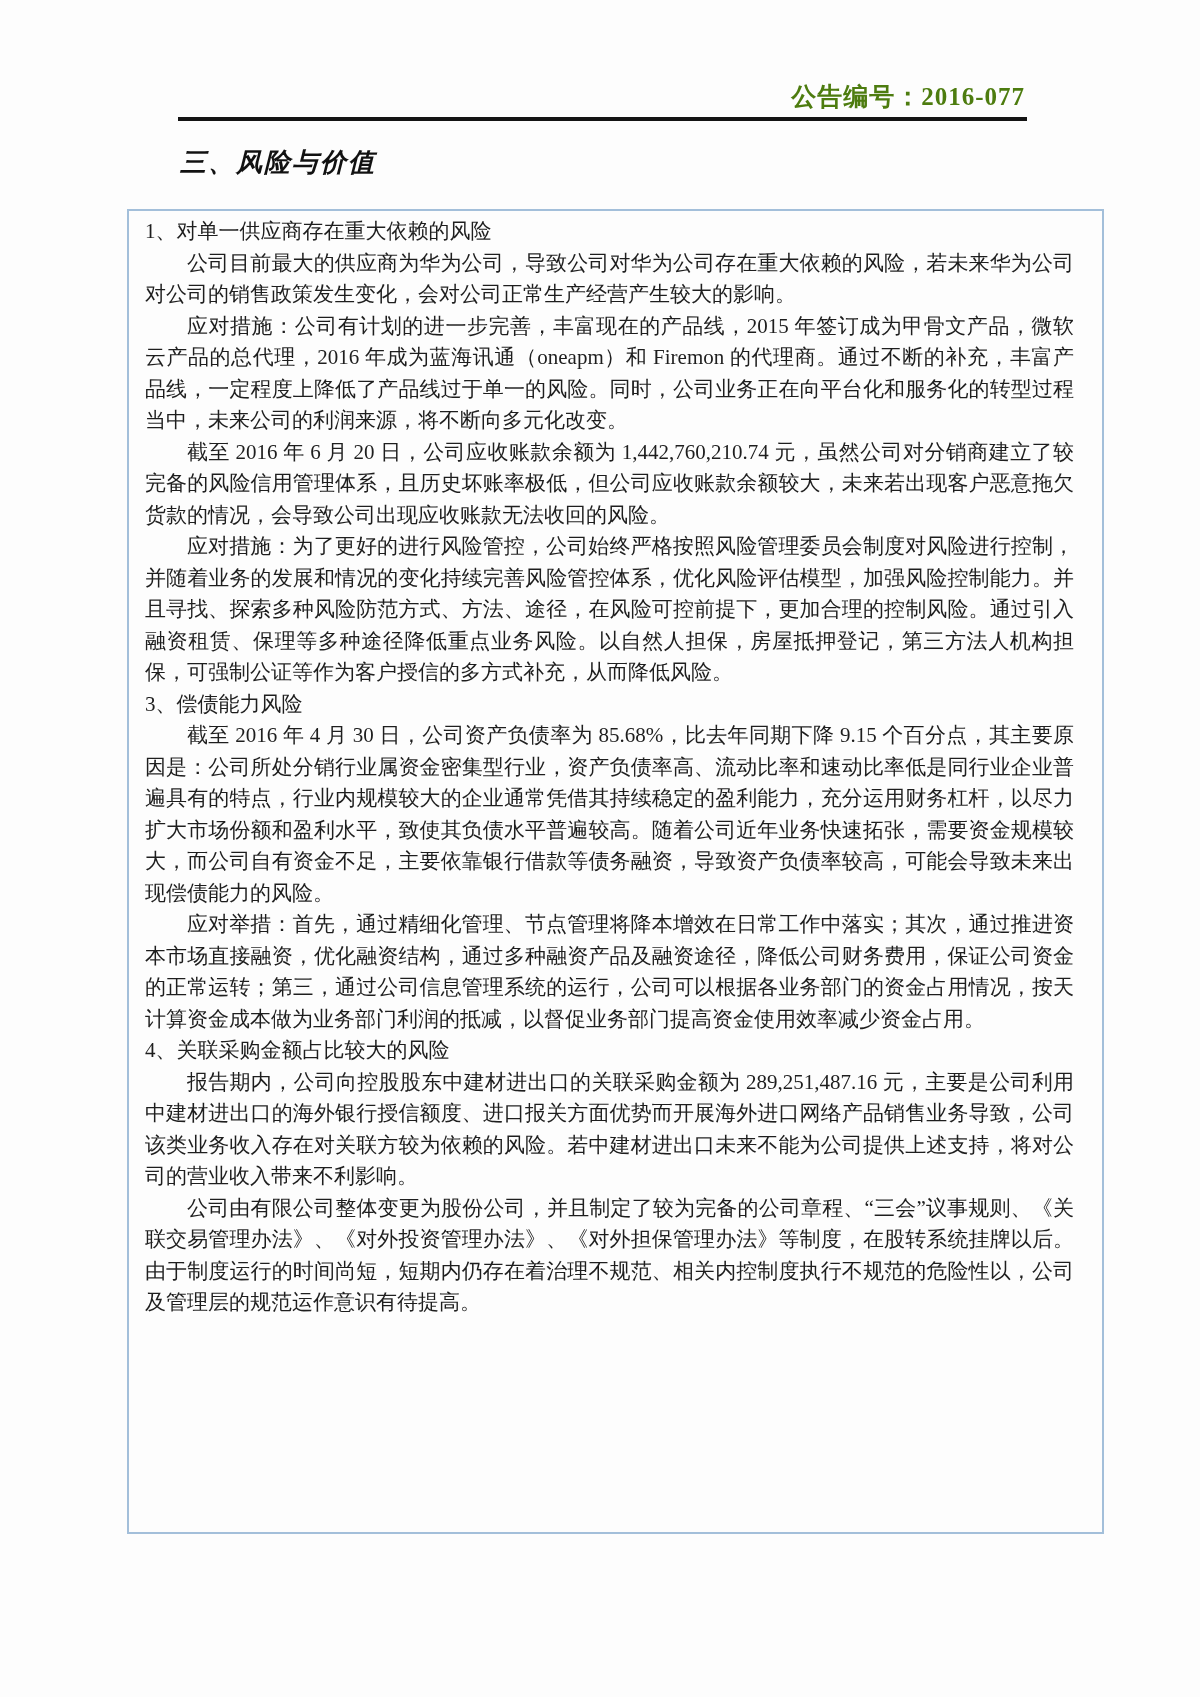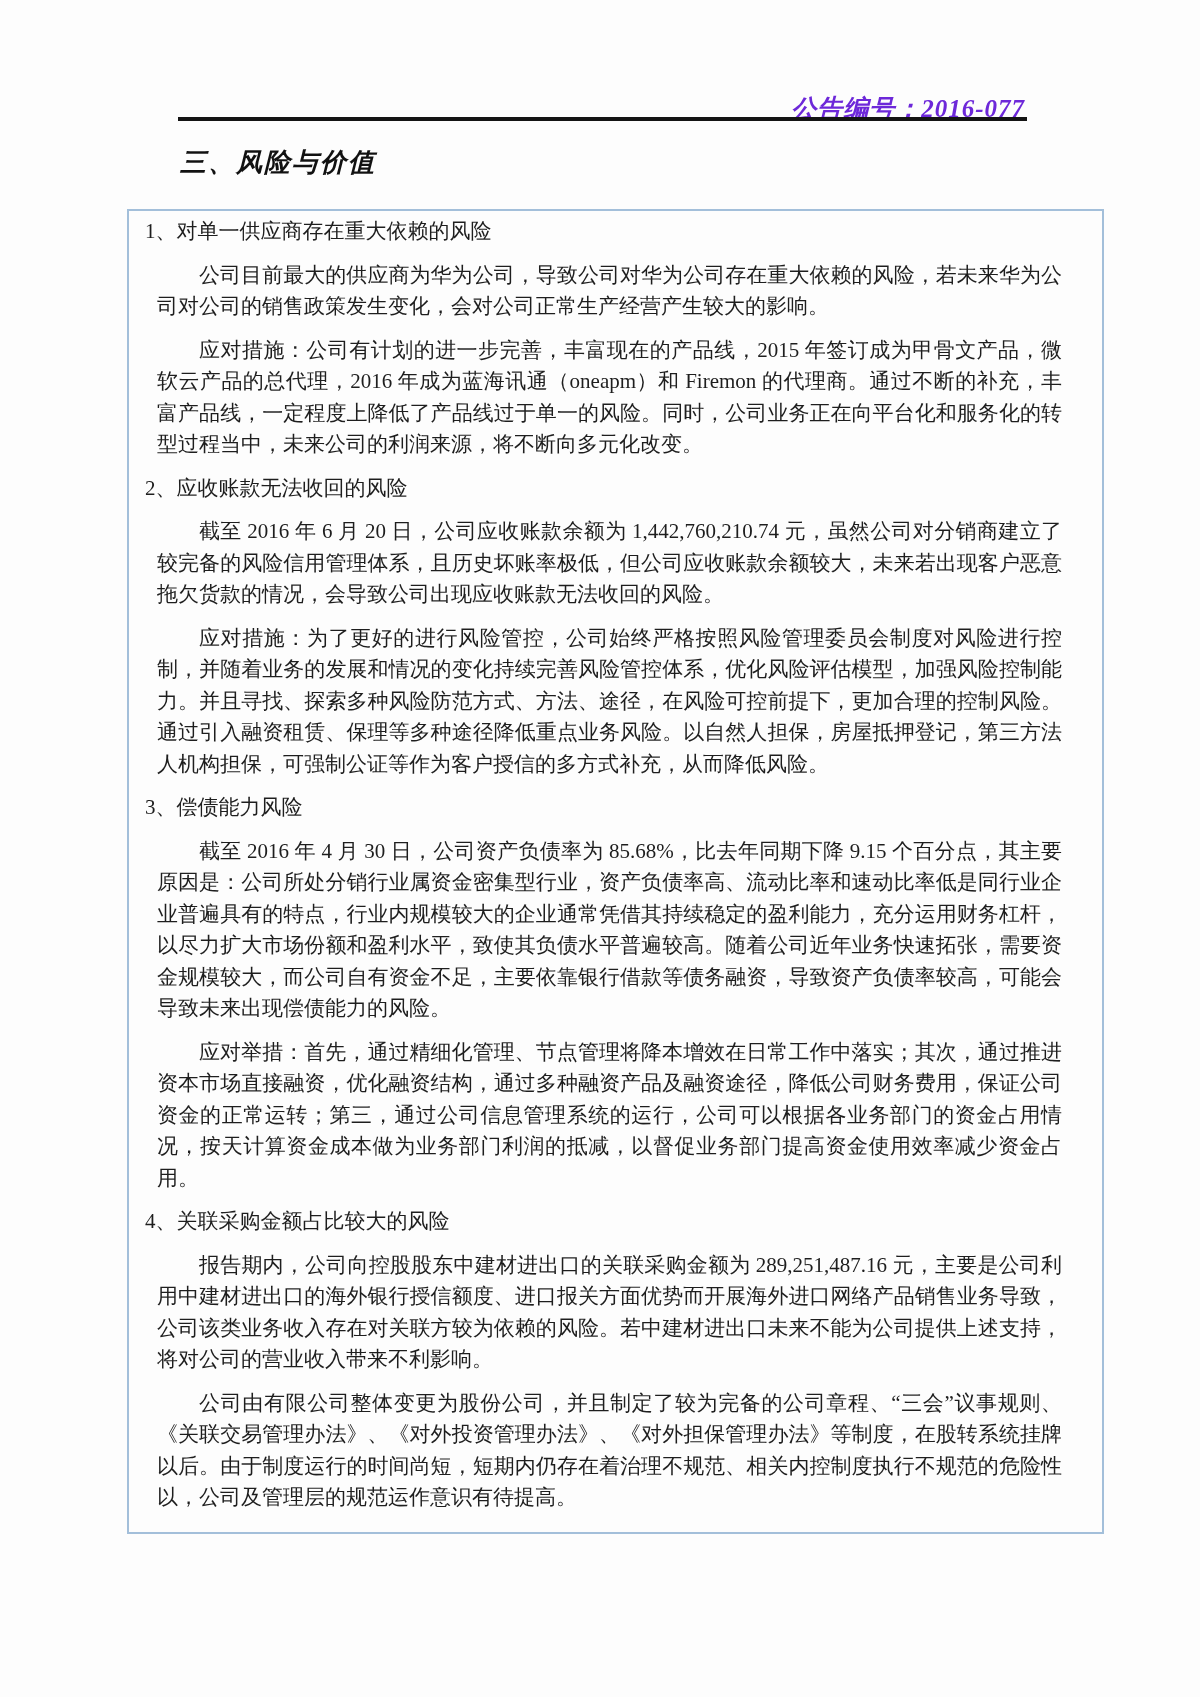--- a/index.html
+++ b/index.html
@@ -11,29 +11,28 @@
     position: relative;
     width: 1200px;
     height: 1697px;
     background: #fdfdfd;
     overflow: hidden;
     font-family: "Liberation Serif", "DejaVu Serif", serif;
     color: #222222;
   }
   .announce-no {
     position: absolute;
-    top: 92px;
+    top: 80px;
     left: 0;
     width: 1025px;
     text-align: right;
     font-size: 25px;
     font-weight: bold;
     letter-spacing: 1px;
-    color: #6d28d9;
-    font-style: italic;
+    color: #4d7c0f;
   }
   .header-rule {
     position: absolute;
     top: 117px;
     left: 178px;
     width: 849px;
     height: 4px;
     background: #141414;
   }
   .section-title {
@@ -62,21 +61,21 @@
     font-size: 21px;
     line-height: 31.5px;
   }
   .risk-heading {
     margin: 0;
     font-weight: normal;
     text-align: left;
     color: #1e1e1e;
   }
   .risk-para {
-    margin: 12px;
+    margin: 0;
     text-indent: 2em;
     text-align: justify;
     color: #1e1e1e;
   }
 </style>
 </head>
 <body>
 
 <div class="page">
 
@@ -88,21 +87,20 @@
 
   <div class="risk-box">
 
     <div>
       <p class="risk-heading">1、对单一供应商存在重大依赖的风险</p>
       <p class="risk-para">公司目前最大的供应商为华为公司，导致公司对华为公司存在重大依赖的风险，若未来华为公司对公司的销售政策发生变化，会对公司正常生产经营产生较大的影响。</p>
       <p class="risk-para">应对措施：公司有计划的进一步完善，丰富现在的产品线，2015 年签订成为甲骨文产品，微软云产品的总代理，2016 年成为蓝海讯通（oneapm）和 Firemon 的代理商。通过不断的补充，丰富产品线，一定程度上降低了产品线过于单一的风险。同时，公司业务正在向平台化和服务化的转型过程当中，未来公司的利润来源，将不断向多元化改变。</p>
     </div>
 
     <div>
-      <p class="risk-heading">2、应收账款无法收回的风险</p>
       <p class="risk-para">截至 2016 年 6 月 20 日，公司应收账款余额为 1,442,760,210.74 元，虽然公司对分销商建立了较完备的风险信用管理体系，且历史坏账率极低，但公司应收账款余额较大，未来若出现客户恶意拖欠货款的情况，会导致公司出现应收账款无法收回的风险。</p>
       <p class="risk-para">应对措施：为了更好的进行风险管控，公司始终严格按照风险管理委员会制度对风险进行控制，并随着业务的发展和情况的变化持续完善风险管控体系，优化风险评估模型，加强风险控制能力。并且寻找、探索多种风险防范方式、方法、途径，在风险可控前提下，更加合理的控制风险。通过引入融资租赁、保理等多种途径降低重点业务风险。以自然人担保，房屋抵押登记，第三方法人机构担保，可强制公证等作为客户授信的多方式补充，从而降低风险。</p>
     </div>
 
     <div>
       <p class="risk-heading">3、偿债能力风险</p>
       <p class="risk-para">截至 2016 年 4 月 30 日，公司资产负债率为 85.68%，比去年同期下降 9.15 个百分点，其主要原因是：公司所处分销行业属资金密集型行业，资产负债率高、流动比率和速动比率低是同行业企业普遍具有的特点，行业内规模较大的企业通常凭借其持续稳定的盈利能力，充分运用财务杠杆，以尽力扩大市场份额和盈利水平，致使其负债水平普遍较高。随着公司近年业务快速拓张，需要资金规模较大，而公司自有资金不足，主要依靠银行借款等债务融资，导致资产负债率较高，可能会导致未来出现偿债能力的风险。</p>
       <p class="risk-para">应对举措：首先，通过精细化管理、节点管理将降本增效在日常工作中落实；其次，通过推进资本市场直接融资，优化融资结构，通过多种融资产品及融资途径，降低公司财务费用，保证公司资金的正常运转；第三，通过公司信息管理系统的运行，公司可以根据各业务部门的资金占用情况，按天计算资金成本做为业务部门利润的抵减，以督促业务部门提高资金使用效率减少资金占用。</p>
     </div>
 

